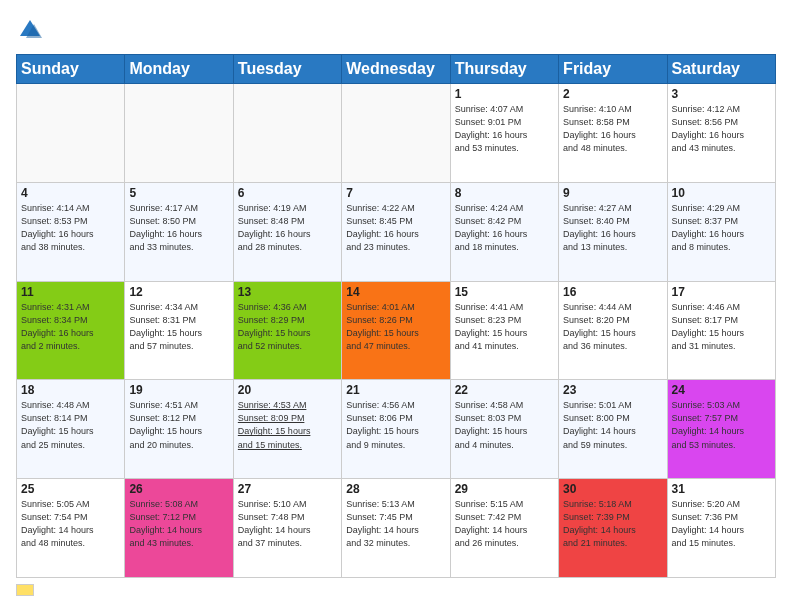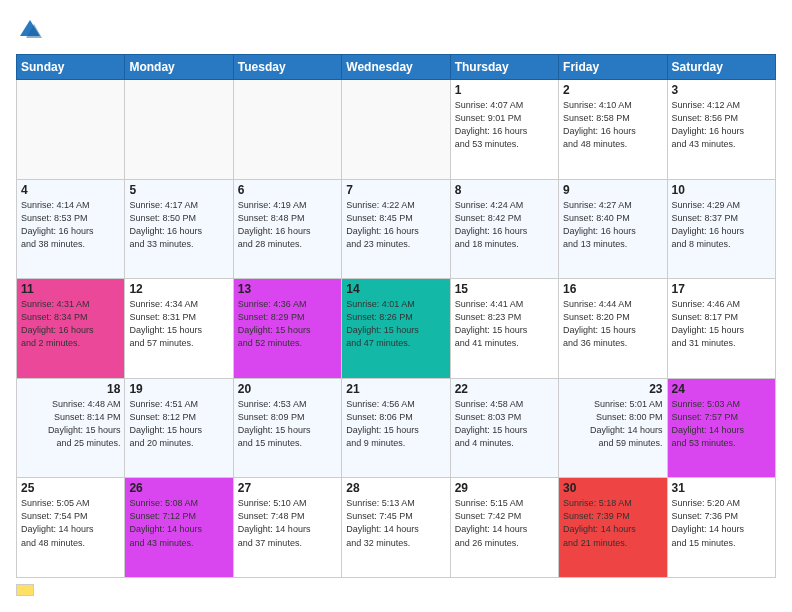--- a/index.html
+++ b/index.html
@@ -47,21 +47,21 @@
     .calendar {
       flex: 1;
       border: 1px solid #ccc;
       border-collapse: collapse;
       width: 100%;
       table-layout: fixed;
     }
     .calendar th {
       background: #2979c2;
       color: #fff;
-      font-size: 12px;
+      font-size: 16px;
       padding: 5px 4px;
       border: 1px solid #1a5fa0;
       text-align: left;
     }
     .calendar td {
       border: 1px solid #ccc;
       vertical-align: top;
       padding: 3px 4px;
       font-size: 9.5px;
       color: #333;
@@ -213,42 +213,42 @@
           </td>
           <td style="background: rgb(244, 248, 255);">
             <span class="day-number">10</span>
             <div class="day-info" style="white-space: pre-line;">Sunrise: 4:29 AM
 Sunset: 8:37 PM
 Daylight: 16 hours
 and 8 minutes.</div>
           </td>
         </tr>
         <tr>
-          <td style="background: #ec4899;">
+          <td style="background: #84cc16;">
             <span class="day-number">11</span>
             <div class="day-info" style="white-space: pre-line;">Sunrise: 4:31 AM
 Sunset: 8:34 PM
 Daylight: 16 hours
 and 2 minutes.</div>
           </td>
           <td style="background: rgb(255, 255, 255); margin-top: 32px;">
             <span class="day-number">12</span>
             <div class="day-info" style="white-space: pre-line;">Sunrise: 4:34 AM
 Sunset: 8:31 PM
 Daylight: 15 hours
 and 57 minutes.</div>
           </td>
-          <td style="background: #d946ef;">
+          <td style="background: #84cc16;">
             <span class="day-number">13</span>
             <div class="day-info" style="white-space: pre-line;">Sunrise: 4:36 AM
 Sunset: 8:29 PM
 Daylight: 15 hours
 and 52 minutes.</div>
           </td>
-          <td style="background: #14b8a6;">
+          <td style="background: #f97316;">
             <span class="day-number">14</span>
             <div class="day-info" style="white-space: pre-line;">Sunrise: 4:01 AM
 Sunset: 8:26 PM
 Daylight: 15 hours
 and 47 minutes.</div>
           </td>
           <td style="background: rgb(255, 255, 255);">
             <span class="day-number">15</span>
             <div class="day-info" style="white-space: pre-line;">Sunrise: 4:41 AM
 Sunset: 8:23 PM
@@ -264,56 +264,56 @@
           </td>
           <td style="background: rgb(255, 255, 255);">
             <span class="day-number">17</span>
             <div class="day-info" style="white-space: pre-line;">Sunrise: 4:46 AM
 Sunset: 8:17 PM
 Daylight: 15 hours
 and 31 minutes.</div>
           </td>
         </tr>
         <tr>
-          <td style="background: rgb(244, 248, 255); text-align: right;">
+          <td style="background: rgb(244, 248, 255);">
             <span class="day-number">18</span>
             <div class="day-info" style="white-space: pre-line;">Sunrise: 4:48 AM
 Sunset: 8:14 PM
 Daylight: 15 hours
 and 25 minutes.</div>
           </td>
           <td style="background: rgb(244, 248, 255);">
             <span class="day-number">19</span>
             <div class="day-info" style="white-space: pre-line;">Sunrise: 4:51 AM
 Sunset: 8:12 PM
 Daylight: 15 hours
 and 20 minutes.</div>
           </td>
           <td style="background: rgb(244, 248, 255);">
             <span class="day-number">20</span>
-            <div class="day-info" style="white-space: pre-line;">Sunrise: 4:53 AM
+            <div class="day-info" style="white-space: pre-line; text-decoration: underline;">Sunrise: 4:53 AM
 Sunset: 8:09 PM
 Daylight: 15 hours
 and 15 minutes.</div>
           </td>
           <td style="background: rgb(244, 248, 255);">
             <span class="day-number">21</span>
             <div class="day-info" style="white-space: pre-line;">Sunrise: 4:56 AM
 Sunset: 8:06 PM
 Daylight: 15 hours
 and 9 minutes.</div>
           </td>
           <td style="background: rgb(244, 248, 255);">
             <span class="day-number">22</span>
             <div class="day-info" style="white-space: pre-line;">Sunrise: 4:58 AM
 Sunset: 8:03 PM
 Daylight: 15 hours
 and 4 minutes.</div>
           </td>
-          <td style="background: rgb(244, 248, 255); text-align: right;">
+          <td style="background: rgb(244, 248, 255);">
             <span class="day-number">23</span>
             <div class="day-info" style="white-space: pre-line;">Sunrise: 5:01 AM
 Sunset: 8:00 PM
 Daylight: 14 hours
 and 59 minutes.</div>
           </td>
           <td style="background: #d946ef;">
             <span class="day-number">24</span>
             <div class="day-info" style="white-space: pre-line;">Sunrise: 5:03 AM
 Sunset: 7:57 PM
@@ -322,21 +322,21 @@
           </td>
         </tr>
         <tr>
           <td style="background: rgb(255, 255, 255);">
             <span class="day-number">25</span>
             <div class="day-info" style="white-space: pre-line;">Sunrise: 5:05 AM
 Sunset: 7:54 PM
 Daylight: 14 hours
 and 48 minutes.</div>
           </td>
-          <td style="background: #d946ef;">
+          <td style="background: #ec4899;">
             <span class="day-number">26</span>
             <div class="day-info" style="white-space: pre-line;">Sunrise: 5:08 AM
 Sunset: 7:12 PM
 Daylight: 14 hours
 and 43 minutes.</div>
           </td>
           <td style="background: rgb(255, 255, 255);">
             <span class="day-number">27</span>
             <div class="day-info" style="white-space: pre-line;">Sunrise: 5:10 AM
 Sunset: 7:48 PM

